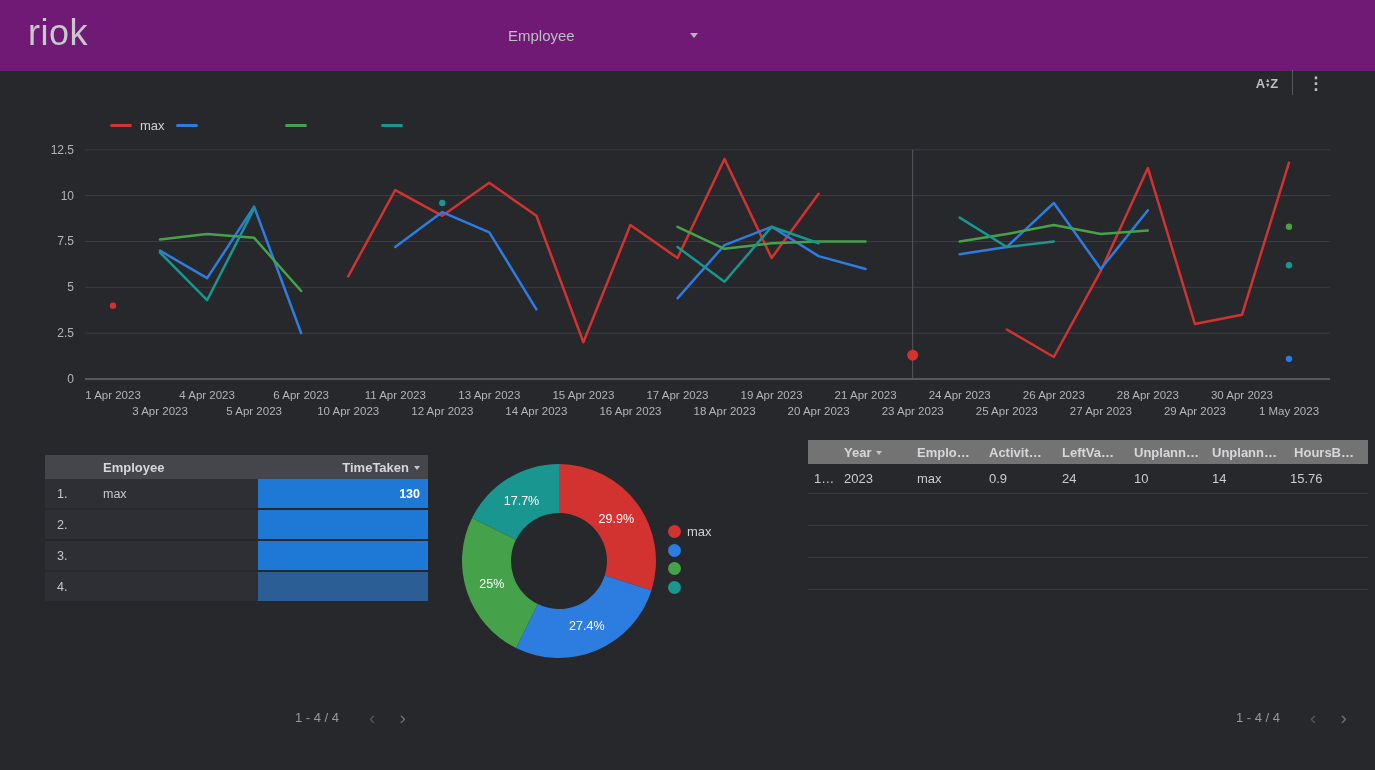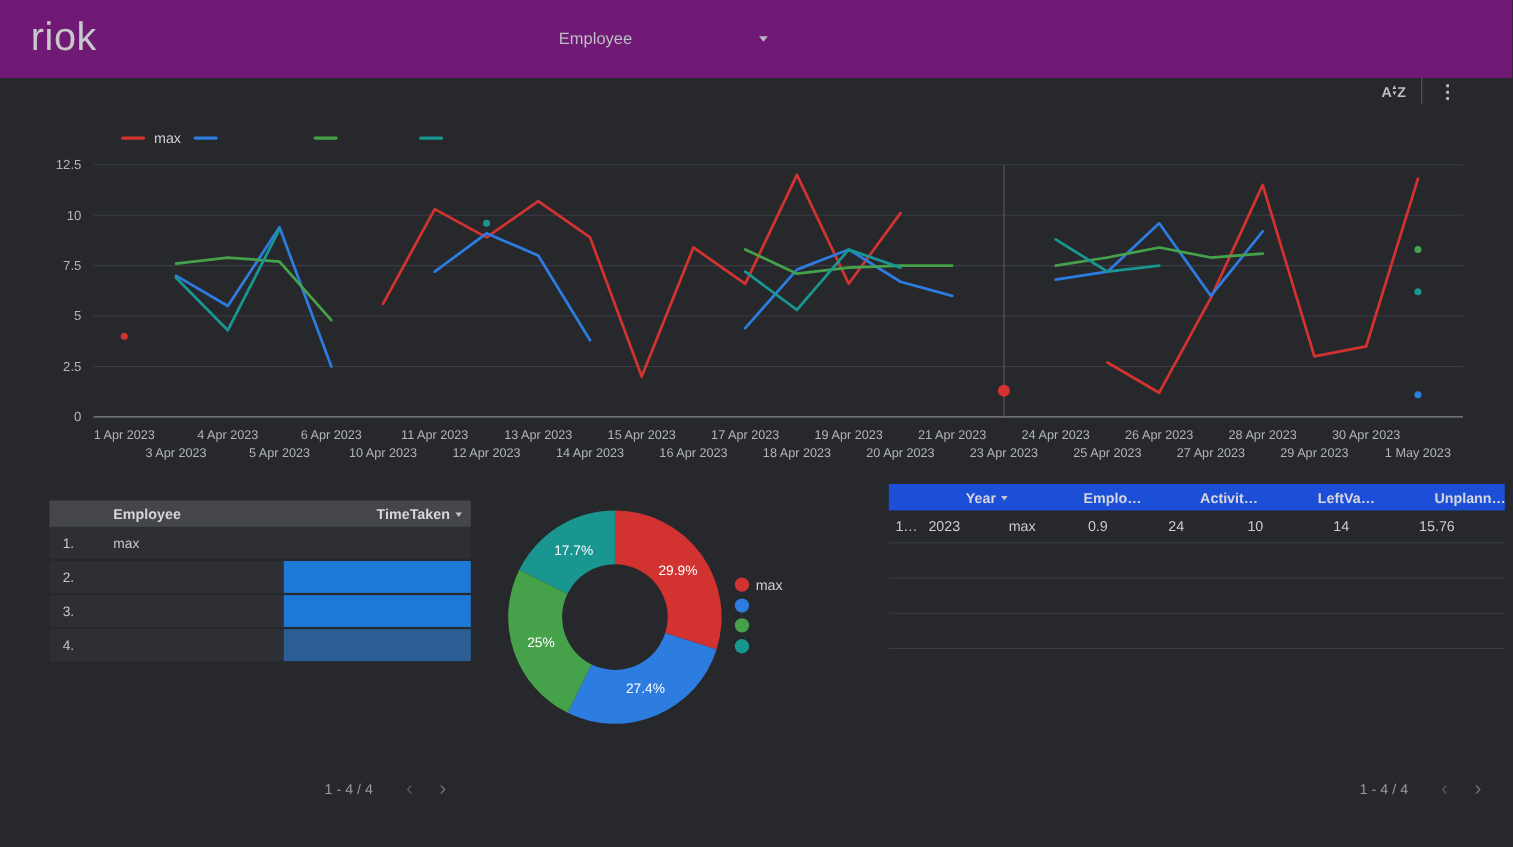--- a/index.html
+++ b/index.html
@@ -54,22 +54,22 @@
 
   
   #donut-svg{position:absolute;left:440px;top:452px;}
   #donut-legend{position:absolute;left:668px;top:525px;}
   .dlg-item{display:flex;align-items:center;height:13px;margin-bottom:5.5px;cursor:pointer;}
   .dlg-dot{width:13px;height:13px;border-radius:50%;display:inline-block;}
   .dlg-label{margin-left:6px;font-size:13px;color:#cfd1d4;}
 
   
   #table-right{position:absolute;left:808px;top:440px;width:560px;}
-  .thead2{display:grid;grid-template-columns:30px 73px 72px 73px 72px 78px 84px 78px;height:24px;background:#1d4ed8;
-    align-items:center;font-size:13px;font-weight:bold;color:#d6d7da;gap:34px;}
+  .thead2{display:grid;grid-template-columns:30px 73px 72px 73px 72px 78px 84px 78px;height:24px;background:#737373;
+    align-items:center;font-size:13px;font-weight:bold;color:#d6d7da;}
   .thead2 .th{padding-left:6px;white-space:nowrap;overflow:hidden;}
   .thead2 .th-right{padding-right:14px;padding-left:0;text-align:right;}
   .trow2{display:grid;grid-template-columns:30px 73px 72px 73px 72px 78px 84px 78px;height:29px;
     border-bottom:1px solid #3a3c42;align-items:center;font-size:13px;color:#c9cbce;}
   .trow2 .td{padding-left:6px;white-space:nowrap;overflow:hidden;}
   .trow2 .td-right{padding-right:14px;padding-left:0;text-align:left;}
   .trow2.empty{height:31px;}
 
   
   .pag{position:absolute;display:flex;align-items:center;color:#97999d;font-size:13px;}
@@ -185,20 +185,23 @@
       <div class="th"></div>
       <div class="th">Employee</div>
       <div class="th th-right">
         <span>TimeTaken</span><span class="sort-caret"></span>
       </div>
     </div>
     <div id="table-left-body">
         <div class="trow">
           <div class="cell-num">1.</div>
           <div>max</div>
+          <div class="cell-bar">
+            <div class="bar" style="background: rgb(30, 121, 214);">130</div>
+          </div>
         </div>
         <div class="trow">
           <div class="cell-num">2.</div>
           <div></div>
           <div class="cell-bar">
             <div class="bar" style="background: rgb(30, 121, 214);"></div>
           </div>
         </div>
         <div class="trow">
           <div class="cell-num">3.</div>

